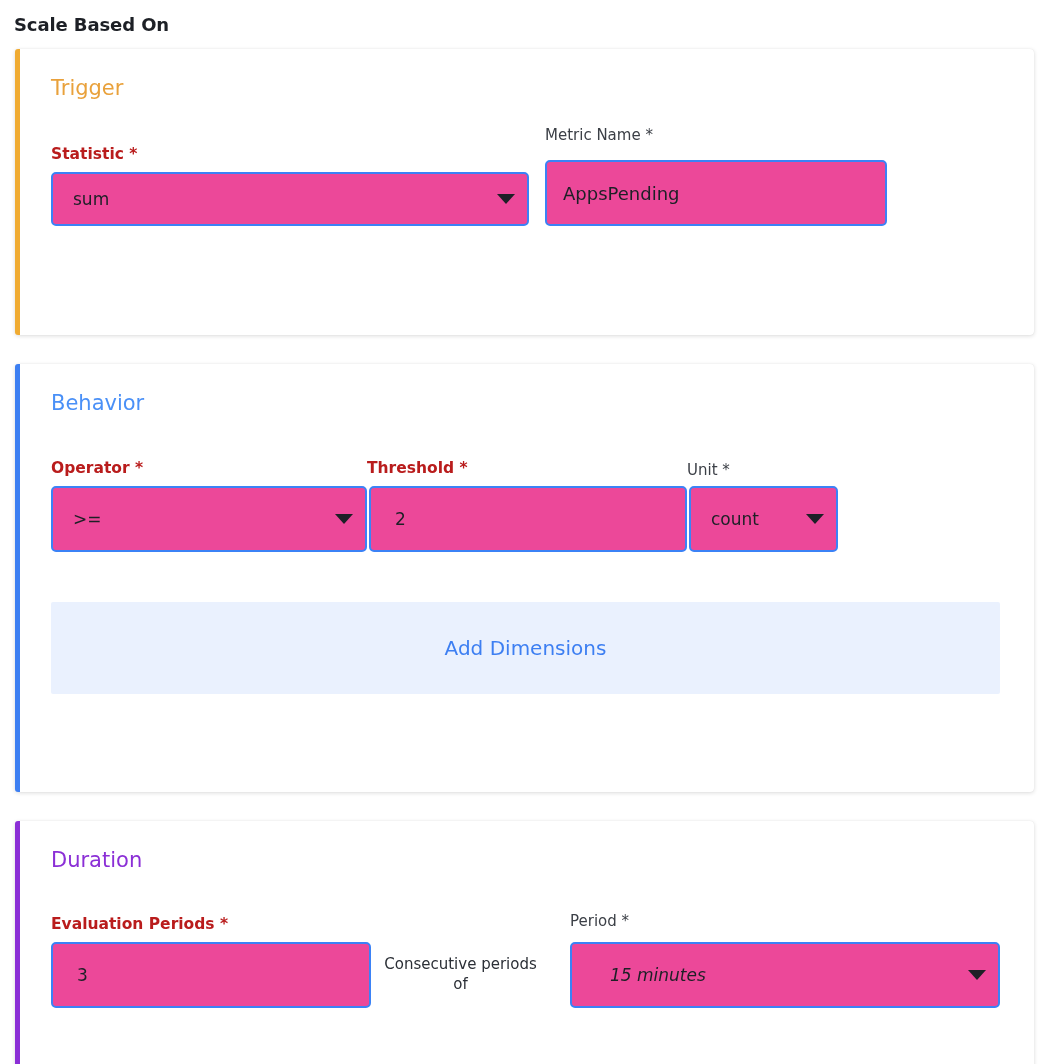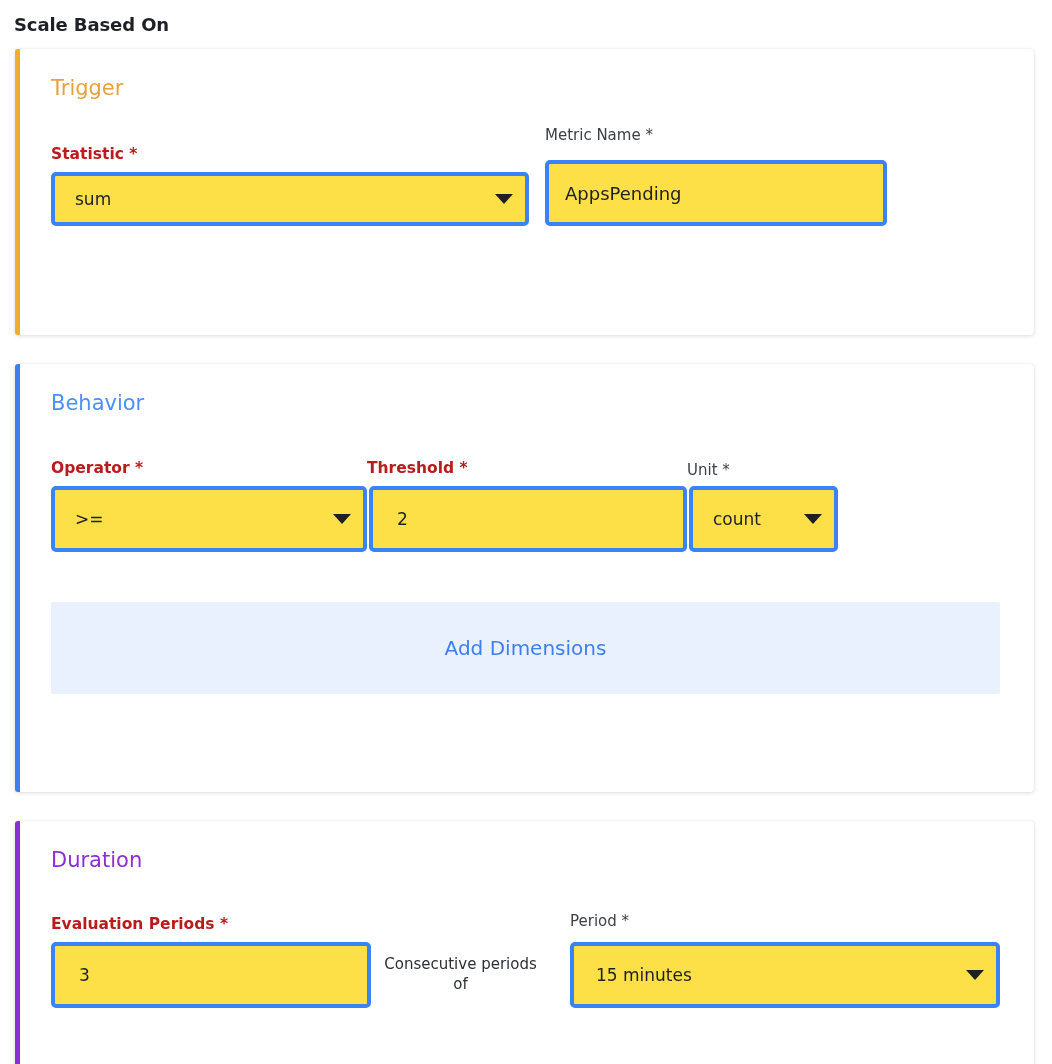--- a/index.html
+++ b/index.html
@@ -58,23 +58,23 @@
     white-space: nowrap;
   }
   .field-label.light {
     font-weight: 400;
     color: #3b3f46;
     font-size: 15px;
   }
 
   .control {
     height: 54px;
-    border: 4px solid #3b82f6;
+    border: 2px solid #3b82f6;
     border-radius: 5px;
-    background: #fde047;
+    background: #ec4899;
     display: flex;
     align-items: center;
     padding: 0 12px 0 20px;
     font-size: 17px;
     color: #1d2026;
     position: relative;
     justify-content: center;
   }
   .control .value { flex: 1; white-space: nowrap; overflow: hidden; }
 
@@ -126,21 +126,21 @@
   .consecutive {
     width: 192px;
     text-align: center;
     font-size: 15px;
     color: #2b2f36;
     line-height: 1.35;
     padding: 0 8px 14px 8px;
   }
   .period-wrap { margin-left: 20px; }
   .period-label { margin-bottom: 12px; }
-  .sel-period { width: 430px; height: 66px; padding-left: 22px; }
+  .sel-period { width: 430px; height: 66px; padding-left: 38px; font-style: italic; }
   .sel-period .caret { margin-left: auto; }
 </style>
 </head>
 <body>
 
 <div class="page-title">Scale Based On</div>
 
 <div class="card" id="trigger-card">
   <div class="stripe" id="trigger-stripe"></div>
   <div class="card-inner">

